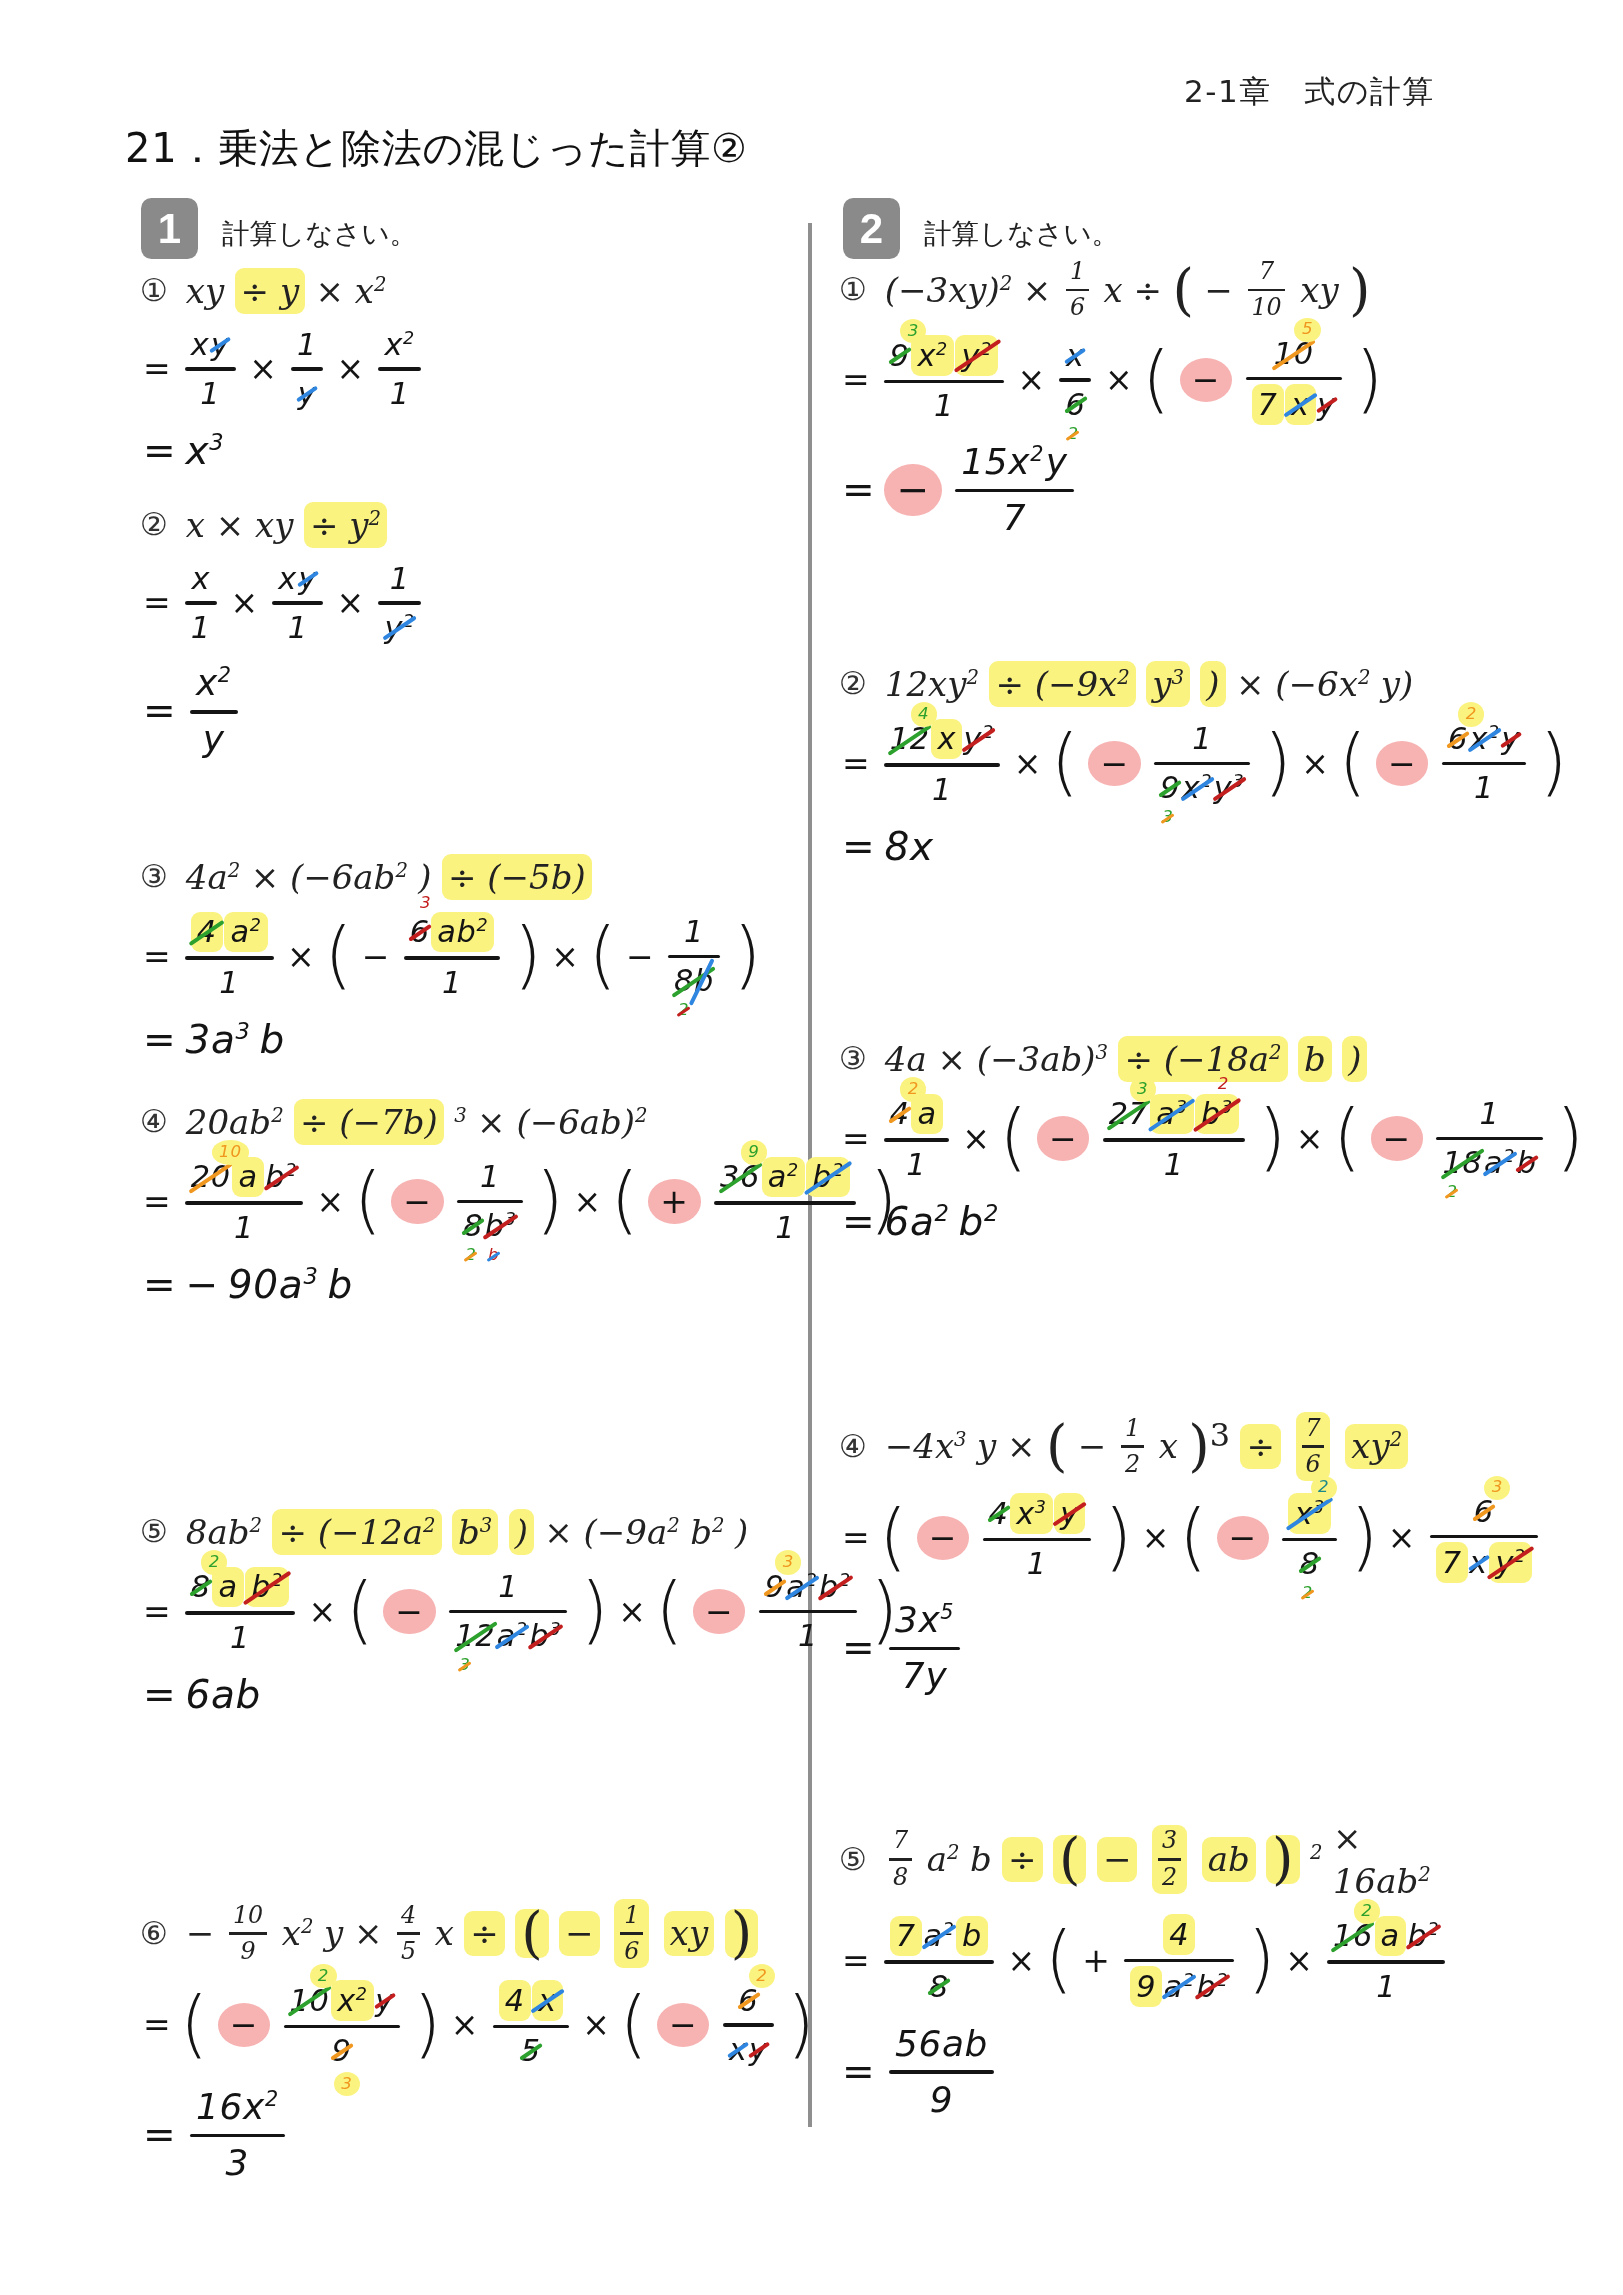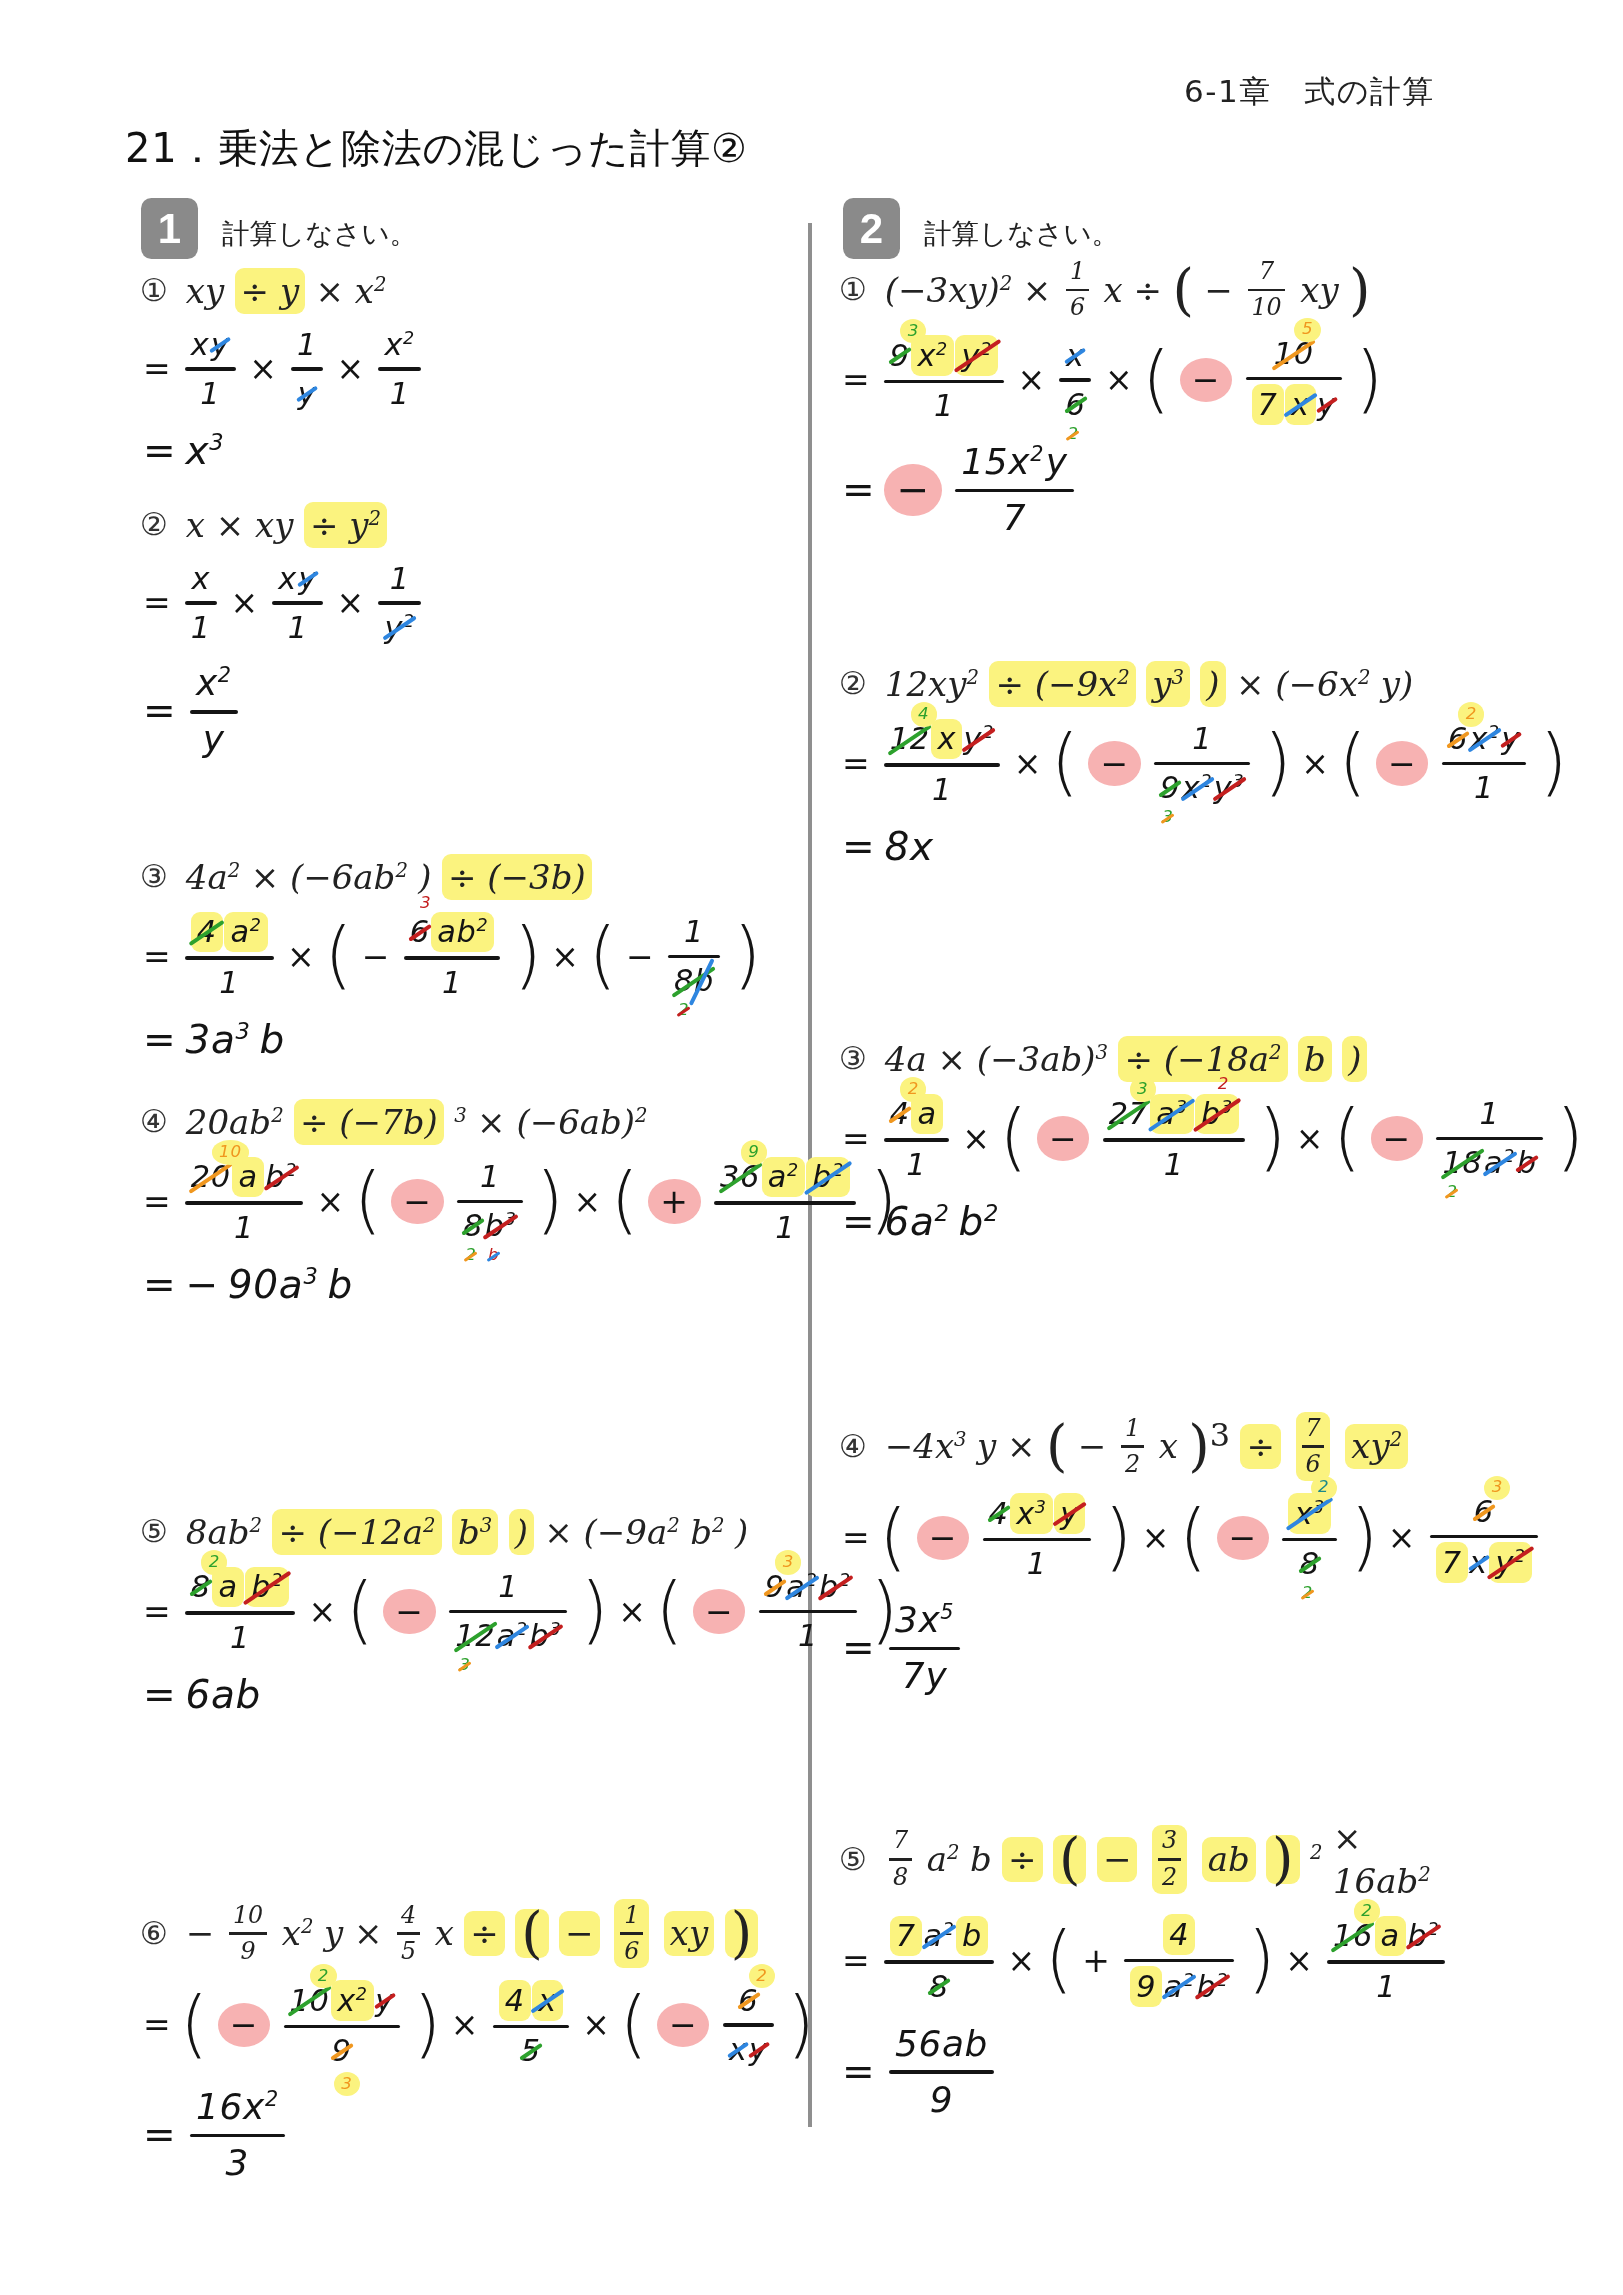--- a/index.html
+++ b/index.html
@@ -56,21 +56,21 @@
   }
   .note.above{top:-1.05em;left:52%;}
   .note.below{top:106%;left:10%;}
   .note.nhl{background:#fbf37f;border-radius:50%;padding:3.7px 7.4px;}
   .note .st{height:3px;left:-18%;width:136%;}
 </style>
 </head>
 <body>
 
 <div class="page">
-  <div class="chapter">6-1章　式の計算</div>
+  <div class="chapter">2-1章　式の計算</div>
   <div class="title">21．乗法と除法の混じった計算②</div>
 
   <div class="secbox" style="left:141px;">1</div>
   <div class="instr" style="left:222px;">計算しなさい。</div>
 
   <div class="secbox" style="left:843px;">2</div>
   <div class="instr" style="left:924px;">計算しなさい。</div>
 
   <div class="divider"></div>
 
@@ -171,21 +171,21 @@
             </span>
           </span>
         </div>
       </div>
       <div class="prob" style="top: 854px;">
         <div class="line line-problem">
           <span class="tok pnum">③</span>
           <span class="tok pt">4a<sup>2</sup></span>
           <span class="tok pt">× (−6ab<sup>2</sup></span>
           <span class="tok pt">)</span>
-          <span class="tok pt hl">÷ (−3b)</span>
+          <span class="tok pt hl">÷ (−5b)</span>
         </div>
         <div class="line line-step">
           <span class="tok hw">=</span>
           <span class="tok frac hw">
             <span class="num">
               <span class="tok hw hl">4<i class="st" style="background: rgb(45, 161, 45);"></i></span>
               <span class="tok hw hl">a<sup>2</sup></span>
             </span>
             <span class="bar"></span>
             <span class="den">

